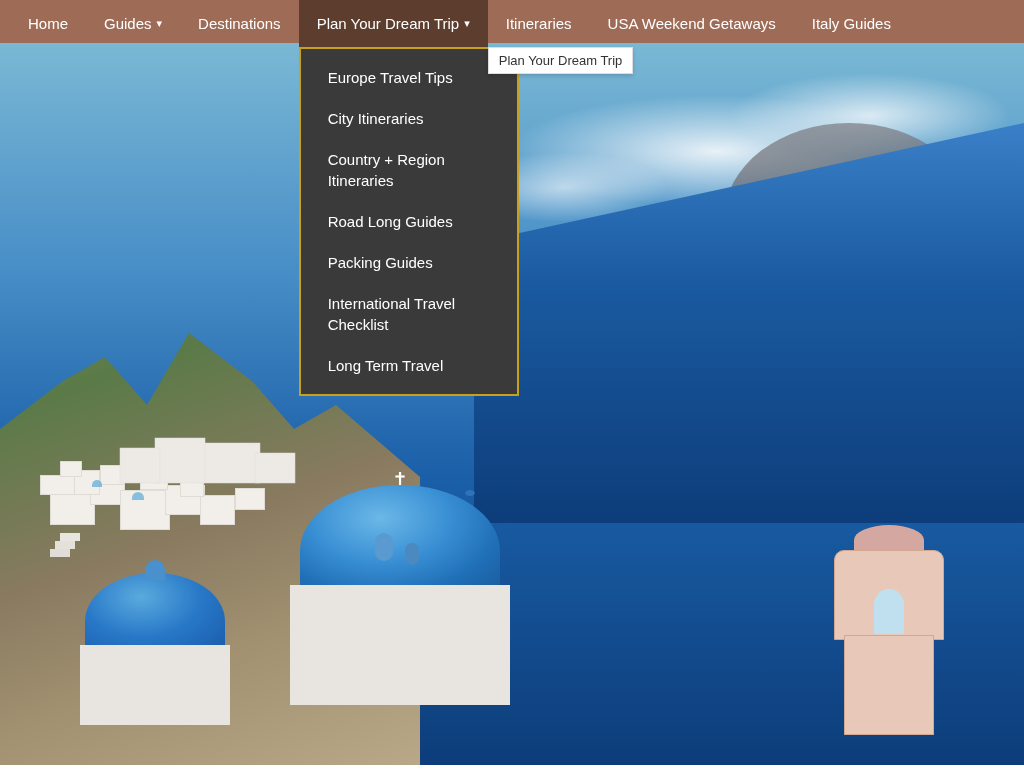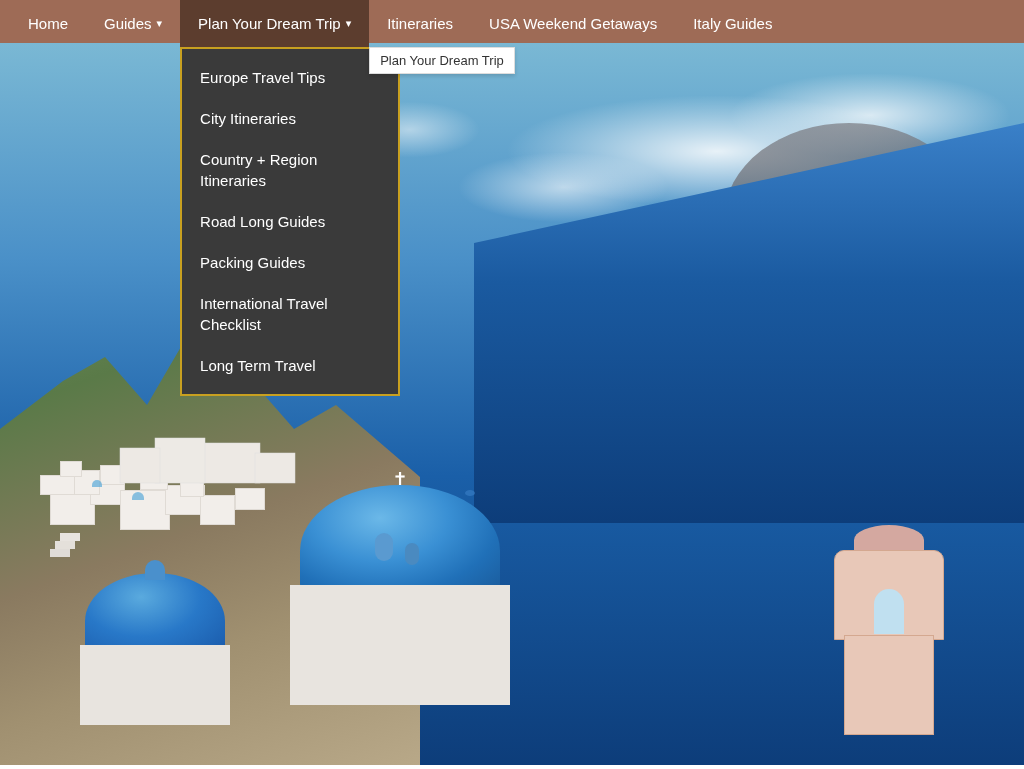--- a/index.html
+++ b/index.html
@@ -46,21 +46,21 @@
       left: 0;
       background-color: #3a3a3a;
       border: 2px solid #c8a020;
       min-width: 220px;
       z-index: 200;
       padding: 8px 0;
     }
     .dream-trip-dropdown .dropdown-item {
       color: #fff;
       font-size: 15px;
-      padding: 10px 18px;
+      padding: 10px 27px;
       cursor: pointer;
       display: block;
       white-space: normal;
       line-height: 1.4;
     }
 
     
     .itineraries-tag {
       position: absolute;
       top: 47px;
@@ -267,20 +267,23 @@
 </head>
 <body>
 
 <nav class="navbar">
   <div class="nav-item">
     <span>Home</span>
   </div>
   <div class="nav-item">
     <span>Guides</span>
     <span class="chevron">▾</span>
+  </div>
+  <div class="nav-item">
+    <span>Destinations</span>
   </div>
 
   <div class="nav-item active dropdown-wrapper" style="position:relative;">
     <span>Plan Your Dream Trip</span>
     <span class="chevron">▾</span>
 
     <div class="dream-trip-dropdown">
       <a class="dropdown-item">
         <span>Europe Travel Tips</span>
       </a>

